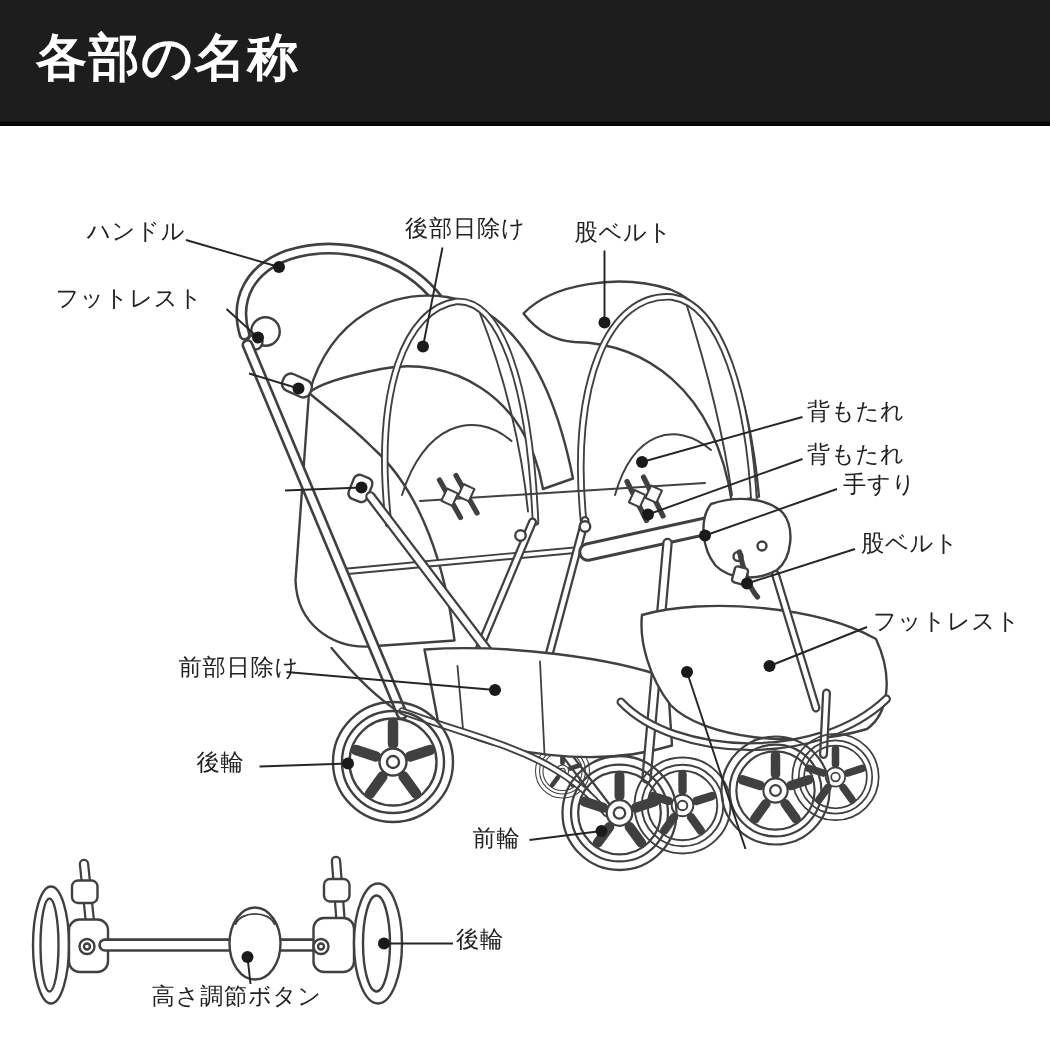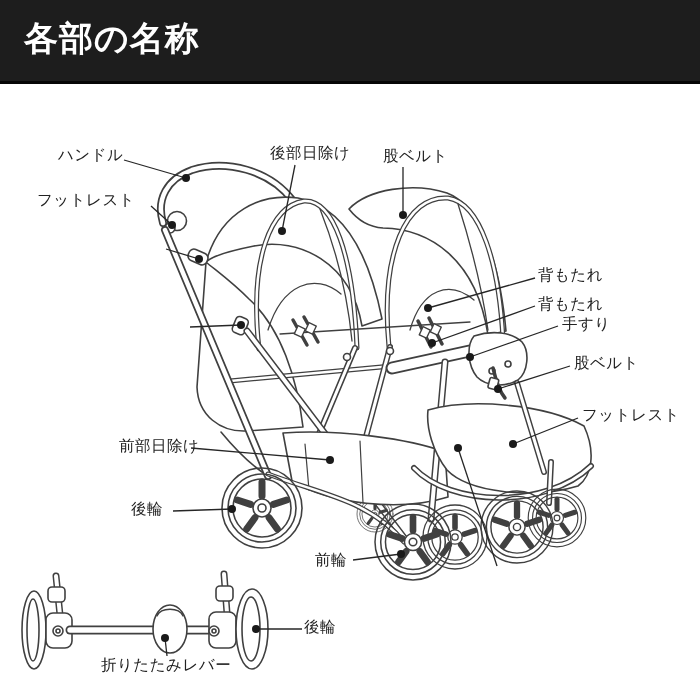--- a/index.html
+++ b/index.html
@@ -219,15 +219,15 @@
   <div class="lbl" style="left:270px;top:61px">後部日除け</div>
   <div class="lbl" style="left:383px;top:64px">股ベルト</div>
   <div class="lbl" style="left:538px;top:183px">背もたれ</div>
   <div class="lbl" style="left:538px;top:212px">背もたれ</div>
   <div class="lbl" style="left:562px;top:232px">手すり</div>
   <div class="lbl" style="left:574px;top:271px">股ベルト</div>
   <div class="lbl" style="left:582px;top:323px">フットレスト</div>
   <div class="lbl" style="left:119px;top:354px">前部日除け</div>
   <div class="lbl" style="left:131px;top:417px">後輪</div>
   <div class="lbl" style="left:315px;top:468px">前輪</div>
-  <div class="lbl" style="left:101px;top:573px">折りたたみレバー</div>
+  <div class="lbl" style="left:101px;top:573px">高さ調節ボタン</div>
   <div class="lbl" style="left:304px;top:535px">後輪</div>
 </div>
 
 </body></html>

